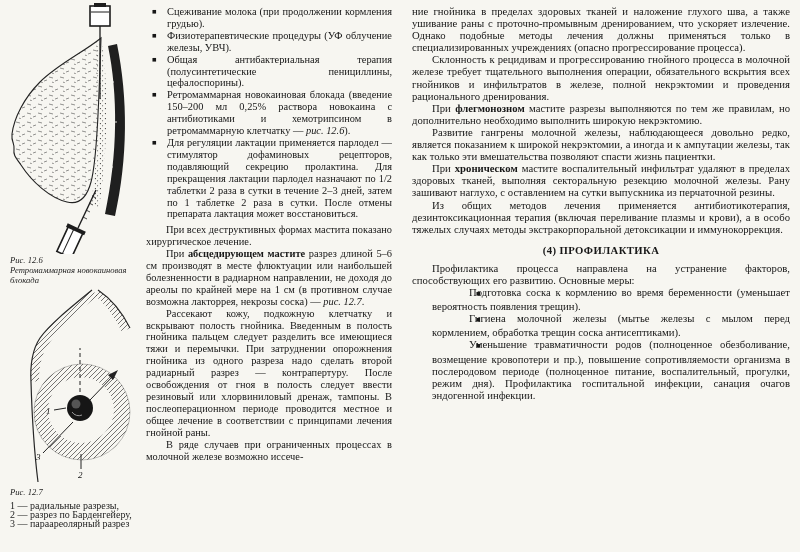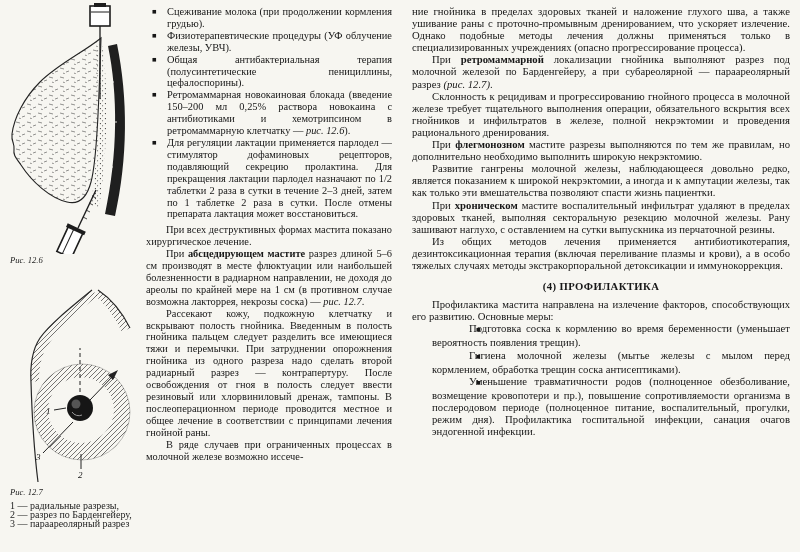--- a/index.html
+++ b/index.html
@@ -76,20 +76,21 @@
       <rect x="-14" y="-8" width="28" height="16" fill="#ffffff" stroke="#1d1d1d" stroke-width="1.6"></rect>
       <line x1="-14" y1="-2" x2="14" y2="-2" stroke="#1d1d1d" stroke-width="1"></line>
       <rect x="12" y="-10" width="4" height="20" fill="#1d1d1d"></rect>
     </g>
   </g>
 </svg>
 </div>
 
 <div class="caption" id="cap1">
   <div>Рис. 12.6</div>
+  <div>Ретромаммарная новокаиновая блокада</div>
 </div>
 
 <div id="fig2">
 <svg width="140" height="198" viewBox="0 0 140 198">
   <defs>
     <pattern id="f2h" width="5" height="5" patternUnits="userSpaceOnUse">
       <path d="M0,5 L5,0" stroke="#3b3b3b" stroke-width="0.7"></path>
     </pattern>
   </defs>
 
@@ -160,27 +161,26 @@
   </div>
 
   <p class="para"><span>При всех деструктивных формах мастита показано хирургическое лечение.</span></p>
   <p class="para"><span>При </span><b>абсцедирующем мастите</b><span> разрез длиной 5–6 см производят в месте флюктуации или наибольшей болезненности в радиарном направлении, не доходя до ареолы по крайней мере на 1 см (в противном случае возможна лакторрея, некрозы соска) — </span><i>рис. 12.7</i><span>.</span></p>
   <p class="para"><span>Рассекают кожу, подкожную клетчатку и вскрывают полость гнойника. Введенным в полость гнойника пальцем следует разделить все имеющиеся тяжи и перемычки. При затруднении опорожнения гнойника из одного разреза надо сделать второй радиарный разрез — контрапертуру. После освобождения от гноя в полость следует ввести резиновый или хлорвиниловый дренаж, тампоны. В послеоперационном периоде проводится местное и общее лечение в соответствии с принципами лечения гнойной раны.</span></p>
   <p class="para"><span>В ряде случаев при ограниченных процессах в молочной железе возможно иссече-</span></p>
 </div>
 
 <div class="col" id="right-col">
   <p class="para noindent"><span>ние гнойника в пределах здоровых тканей и наложение глухого шва, а также ушивание раны с проточно-промывным дренированием, что ускоряет излечение. Однако подобные методы лечения должны применяться только в специализированных учреждениях (опасно прогрессирование процесса).</span></p>
-  <p class="para"><span>При </span><b>ретромаммарной</b><span> локализации гнойника выполняют разрез под молочной железой по Барденгейеру, а при субареолярной — параареолярный разрез </span><i>(рис. 12.7)</i><span>.</span></p>
   <p class="para"><span>Склонность к рецидивам и прогрессированию гнойного процесса в молочной железе требует тщательного выполнения операции, обязательного вскрытия всех гнойников и инфильтратов в железе, полной некрэктомии и проведения рационального дренирования.</span></p>
   <p class="para"><span>При </span><b>флегмонозном</b><span> мастите разрезы выполняются по тем же правилам, но дополнительно необходимо выполнить широкую некрэктомию.</span></p>
   <p class="para"><span>Развитие гангрены молочной железы, наблюдающееся довольно редко, является показанием к широкой некрэктомии, а иногда и к ампутации железы, так как только эти вмешательства позволяют спасти жизнь пациентки.</span></p>
   <p class="para"><span>При </span><b>хроническом</b><span> мастите воспалительный инфильтрат удаляют в пределах здоровых тканей, выполняя секторальную резекцию молочной железы. Рану зашивают наглухо, с оставлением на сутки выпускника из перчаточной резины.</span></p>
   <p class="para"><span>Из общих методов лечения применяется антибиотикотерапия, дезинтоксикационная терапия (включая переливание плазмы и крови), а в особо тяжелых случаях методы экстракорпоральной детоксикации и иммунокоррекция.</span></p>
 
   <div class="right-heading">(4) ПРОФИЛАКТИКА</div>
 
-  <p class="para"><span>Профилактика мастита направлена на излечение факторов, способствующих его развитию. Основные меры:</span></p>
+  <p class="para"><span>Профилактика процесса направлена на устранение факторов, способствующих его развитию. Основные меры:</span></p>
 
   <p class="rb"><span class="mark">■</span><span>Подготовка соска к кормлению во время беременности (уменьшает вероятность появления трещин).</span></p>
   <p class="rb"><span class="mark">■</span><span>Гигиена молочной железы (мытье железы с мылом перед кормлением, обработка трещин соска антисептиками).</span></p>
   <p class="rb"><span class="mark">■</span><span>Уменьшение травматичности родов (полноценное обезболивание, возмещение кровопотери и пр.), повышение сопротивляемости организма в послеродовом периоде (полноценное питание, воспалительный, прогулки, режим дня). Профилактика госпитальной инфекции, санация очагов эндогенной инфекции.</span></p>
 </div>
 
 </body></html>

